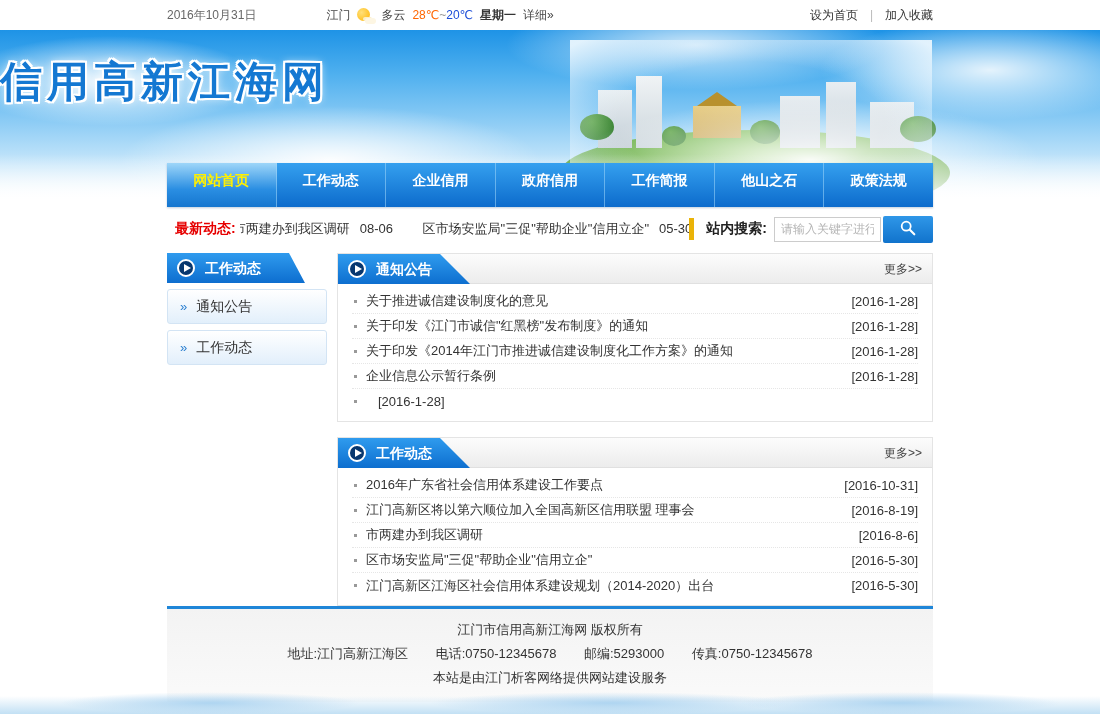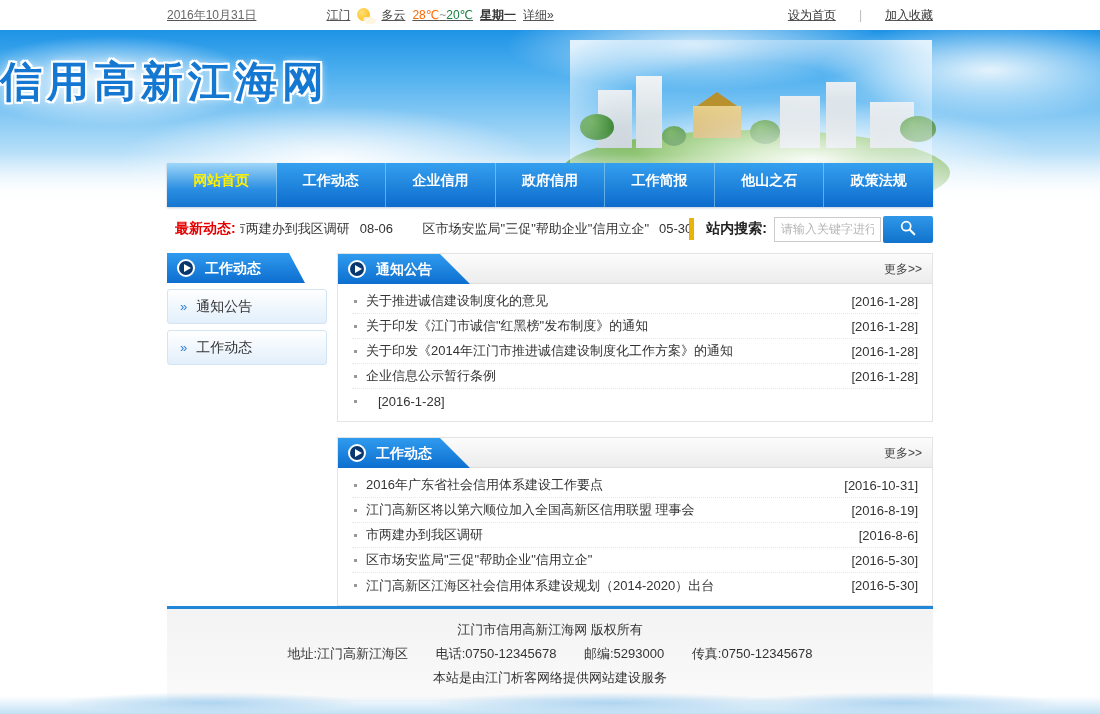--- a/index.html
+++ b/index.html
@@ -2,33 +2,33 @@
 <html><head>
 <meta charset="utf-8">
 <style>
   * { margin:0; padding:0; box-sizing:border-box; }
   html,body { width:1100px; height:714px; overflow:hidden; background:#fff;
     font-family:"Liberation Sans","DejaVu Sans",sans-serif; }
   .container { width:766px; margin:0 auto; position:relative; }
 
   
   .topbar { height:30px; background:#fff; }
-  .topbar .container { display:flex; align-items:center; height:30px; font-size:12px; color:#555;text-decoration:underline; }
+  .topbar .container { display:flex; align-items:center; height:30px; font-size:12px; color:#555; }
   .tb-date { color:#666; margin-right:70px; }
   .tb-weather { display:flex; align-items:center; gap:7px; color:#444; }
   .wicon { position:relative; width:17px; height:15px; display:inline-block; }
   .wicon .sun { position:absolute; left:0; top:0; width:13px; height:13px; border-radius:50%;
     background:radial-gradient(circle at 35% 35%, #ffe07a, #ffb400); }
   .wicon .cl { position:absolute; right:-2px; bottom:-1px; width:11px; height:6px; border-radius:6px;
     background:#fdf6e3; box-shadow:-3px -2px 0 -1px #fbeec6; }
   .t-high { color:#f60; }
   .t-tilde { color:#999; }
-  .t-low { color:#15803d;text-align:center; }
+  .t-low { color:#1d4ed8;text-align:center; }
   .t-week { font-weight:bold; color:#333; }
-  .tb-links { margin-left:auto; display:flex; align-items:center; gap:23px; color:#333; }
+  .tb-links { margin-left:auto; display:flex; align-items:center; gap:12px; color:#333; }
   .tb-links a { color:#333; text-decoration:none; cursor:pointer; }
   .tb-sep { color:#bbb; }
 
   
   .banner { position:relative; height:170px; overflow:hidden;
     background:linear-gradient(180deg,#1e93e6 0%,#4fb0ef 26%,#8fcdf5 55%,#cfeafb 82%,#ffffff 100%); }
   .cloud { position:absolute; border-radius:50%; pointer-events:none;
     background:radial-gradient(closest-side, rgba(255,255,255,.95), rgba(255,255,255,0)); }
   .c1 { left:-40px; top:6px;  width:300px; height:90px; }
   .c2 { left:120px; bottom:-16px; width:420px; height:110px; }

